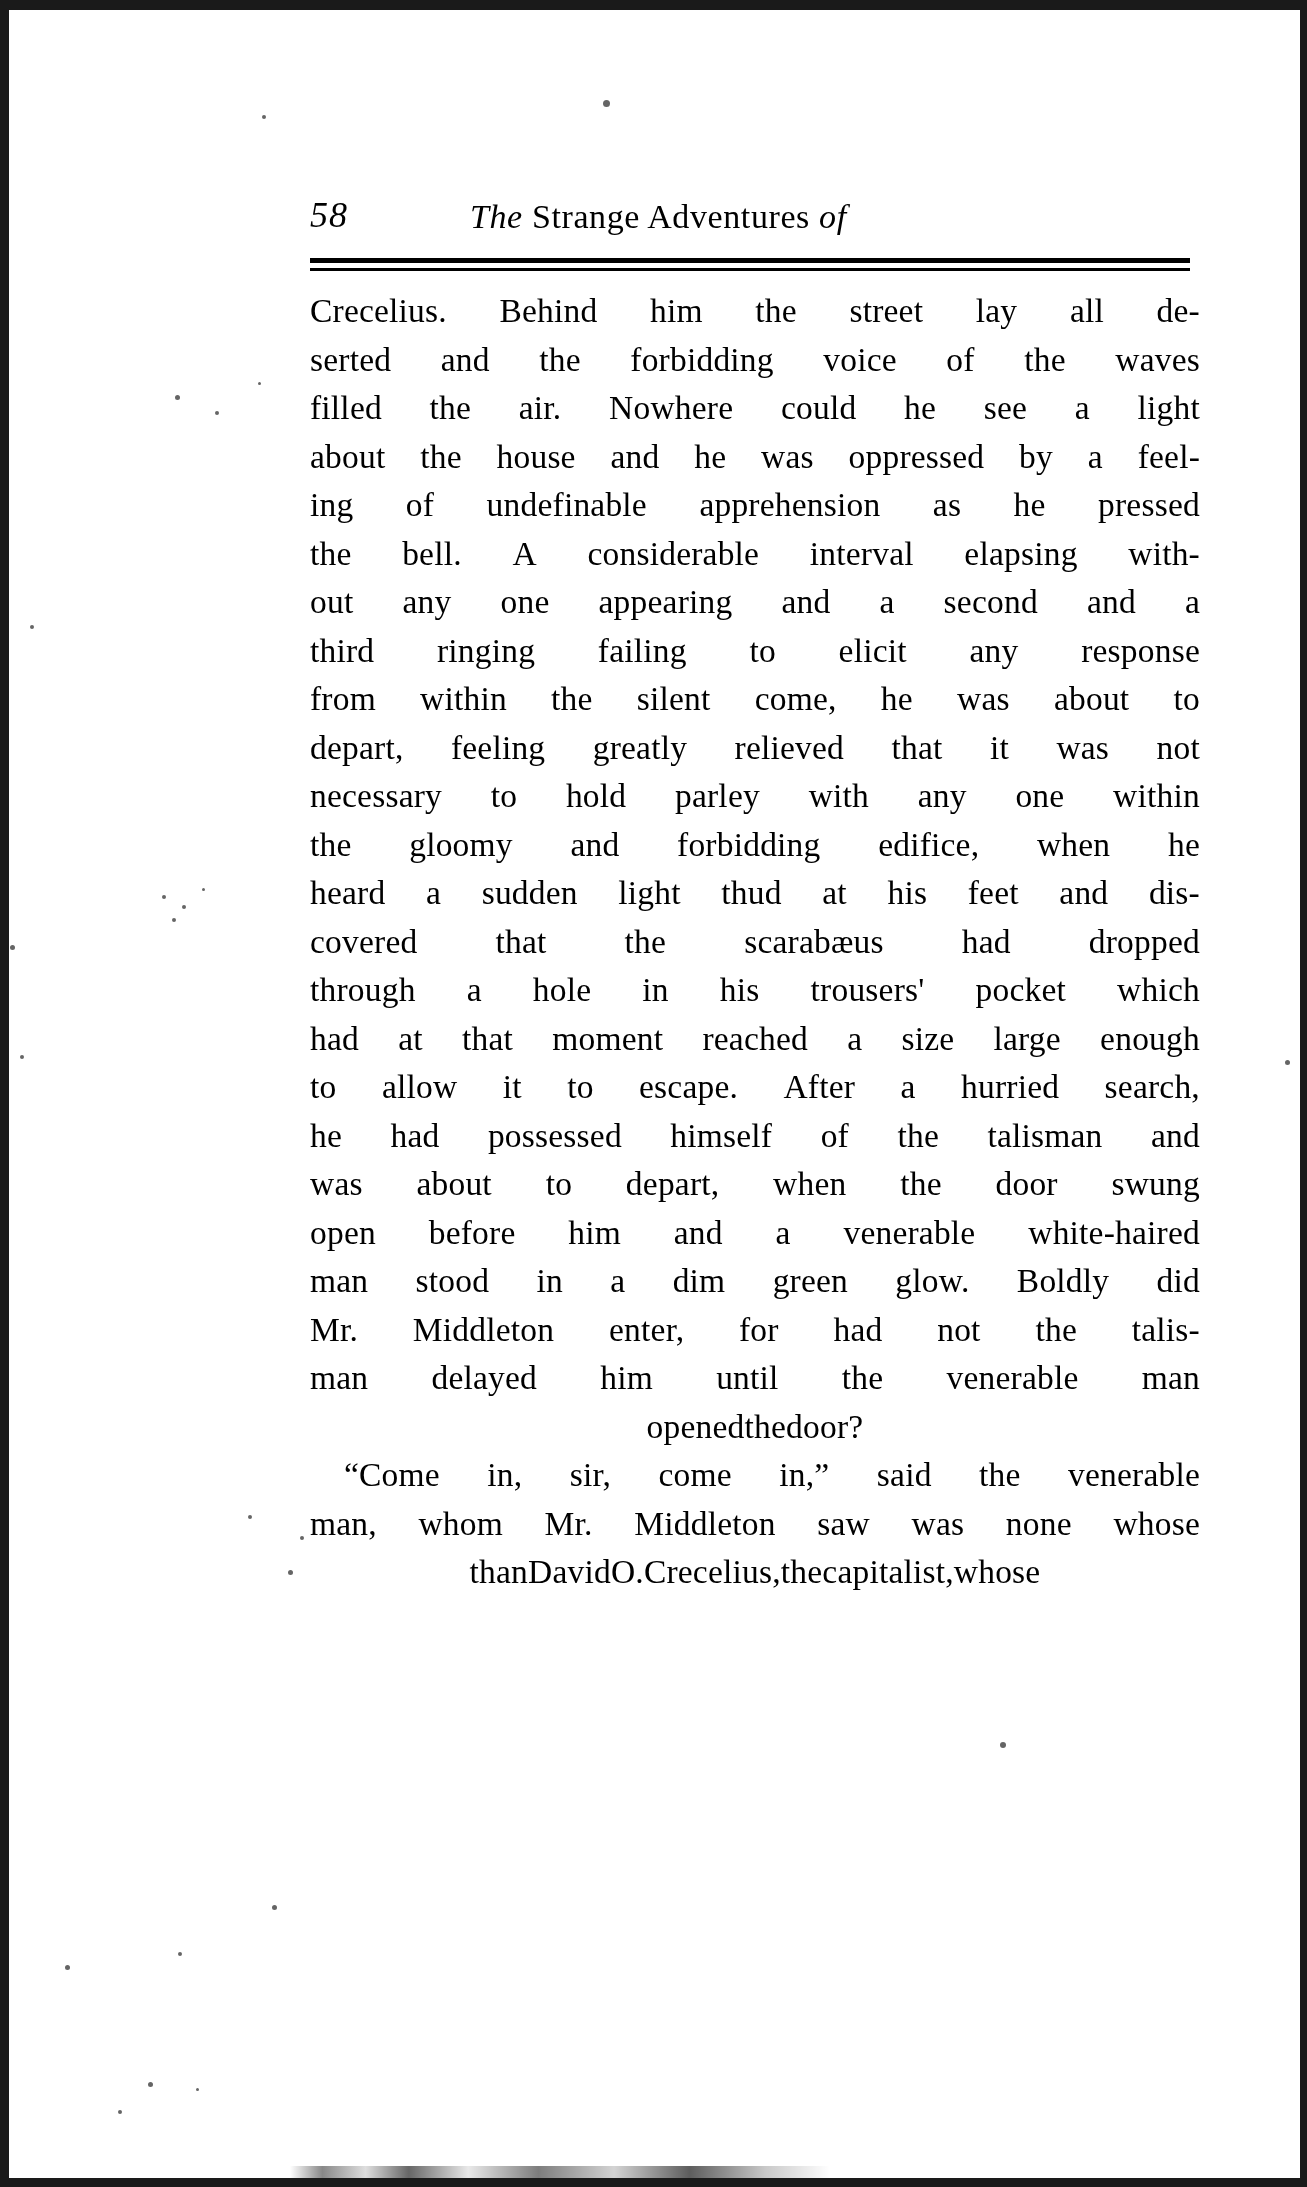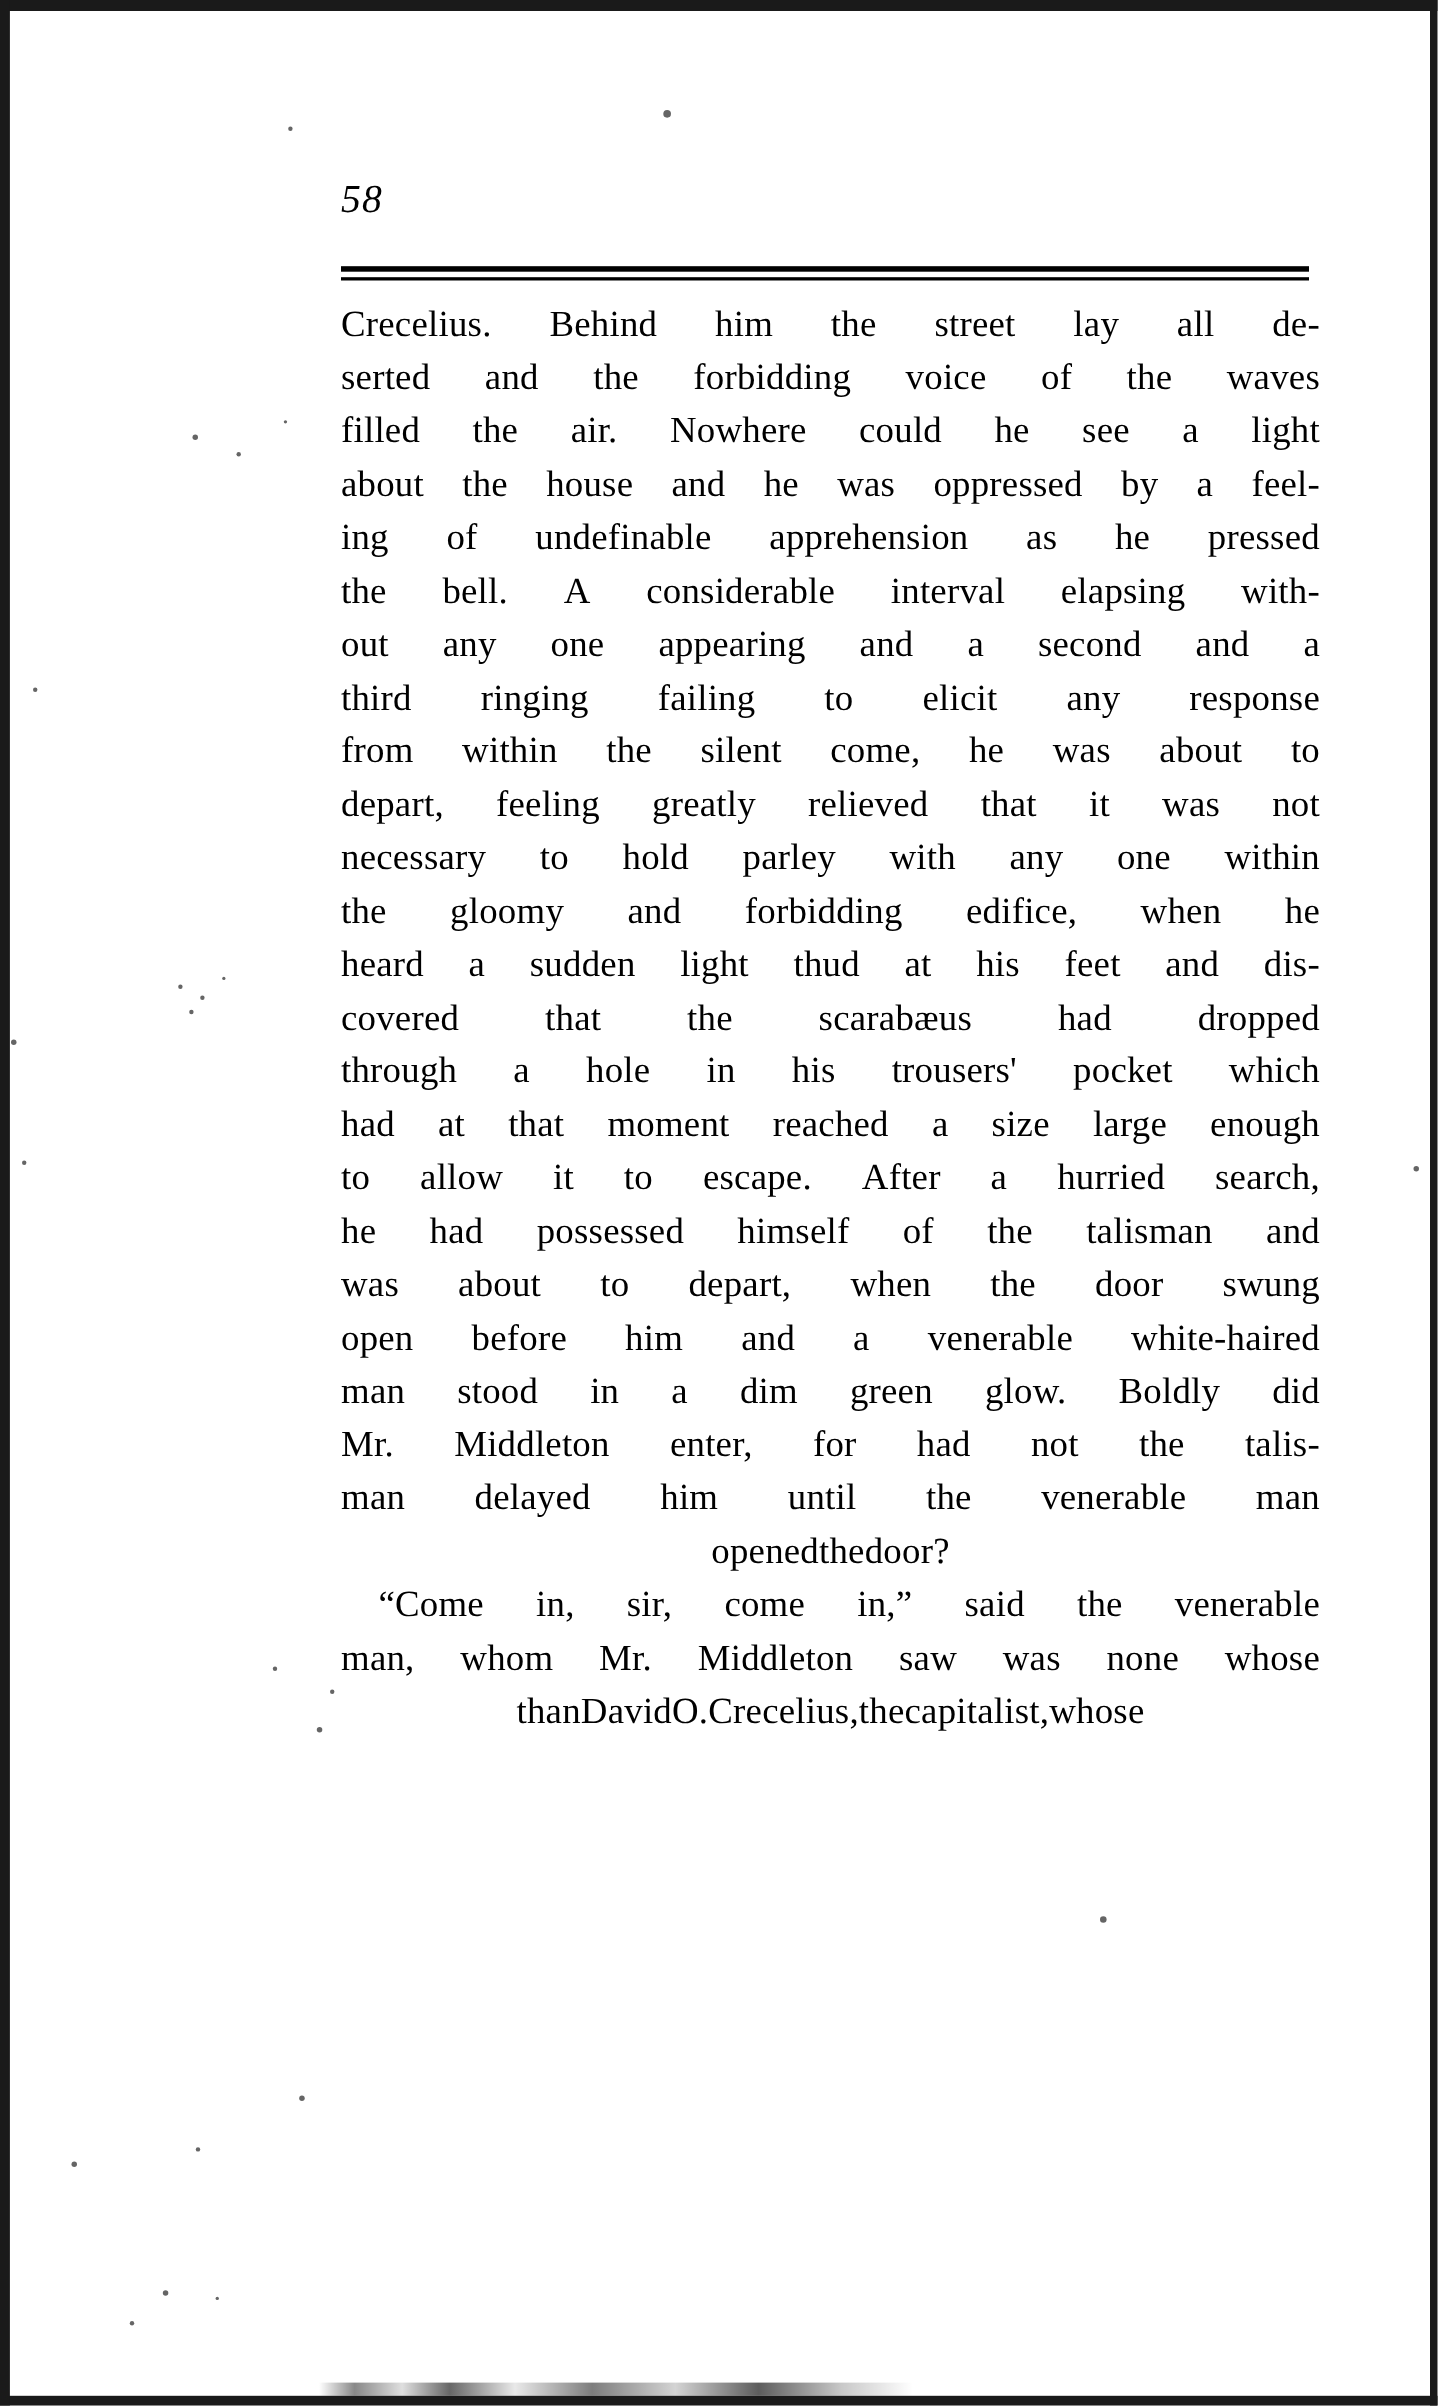--- a/index.html
+++ b/index.html
@@ -75,23 +75,24 @@
 
   .content {
     position: absolute;
     left: 310px;
     top: 160px;
     width: 900px;
   }
 
   .running-head {
     display: flex;
-    align-items: flex-start;
+    align-items: flex-end;
     height: 60px;
     font-size: 35px;
+    margin-top: 16px;
   }
   .folio {
     font-family: "Liberation Serif", serif;
     font-style: italic;
     font-size: 36px;
     letter-spacing: 1px;
     width: 160px;
   }
   .head-title {
     font-size: 34px;
@@ -173,20 +174,23 @@
 <div class="speck" style="left:178px;top:1952px;width:4px;height:4px;"></div>
 <div class="speck" style="left:148px;top:2082px;width:5px;height:5px;"></div>
 <div class="speck" style="left:118px;top:2110px;width:4px;height:4px;"></div>
 <div class="speck" style="left:196px;top:2088px;width:3px;height:3px;"></div>
 <div class="speck" style="left:300px;top:1536px;width:4px;height:4px;"></div>
 
 <div class="content">
 
   <div class="running-head">
     <div class="folio">58</div>
+    <div class="head-title">
+      <span class="it">The</span><span class="rm">&nbsp;</span><span class="rm">Strange  Adventures</span><span class="rm">&nbsp;</span><span class="it">of</span>
+    </div>
   </div>
 
   <div class="rule-group">
     <div class="rule-thick"></div>
     <div class="rule-gap"></div>
     <div class="rule-thin"></div>
   </div>
 
   <div class="body-text">
     <div id="para1">

